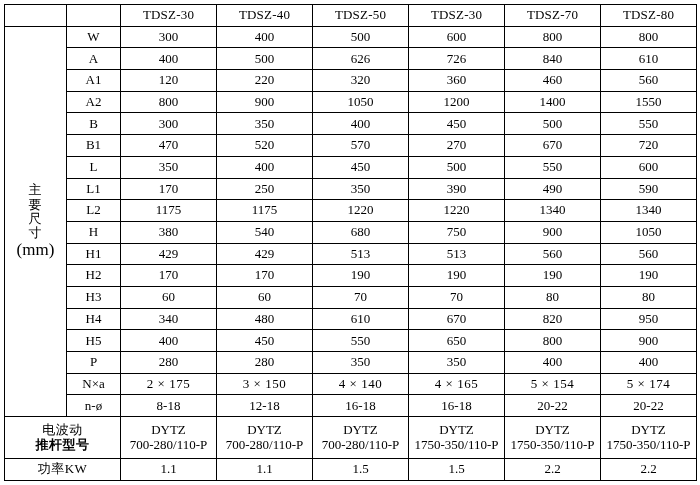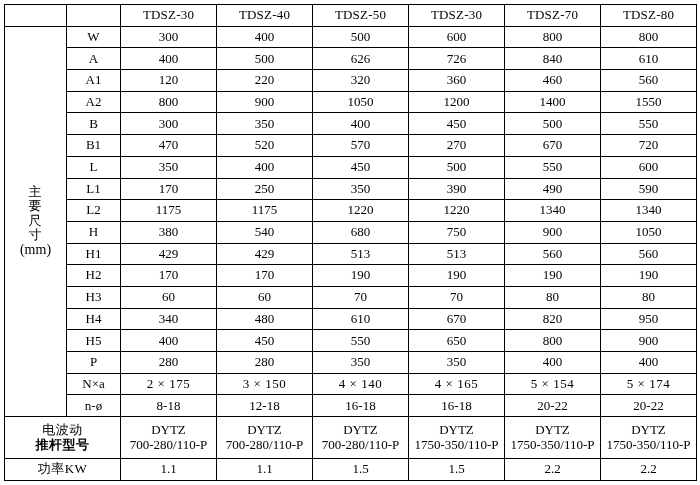--- a/index.html
+++ b/index.html
@@ -47,21 +47,21 @@
   .model-head {
     font-size: 13.5px;
     letter-spacing: 0.2px;
   }
   .side-label {
     font-size: 15px;
     line-height: 1.45;
     letter-spacing: 1px;
   }
   .side-label .mm {
-    font-size: 14px;
+    font-size: 17px;
     letter-spacing: 0;
   }
   .param {
     font-size: 13.5px;
   }
   .val {
     font-size: 13.5px;
   }
   .two-line {
     font-size: 13px;

